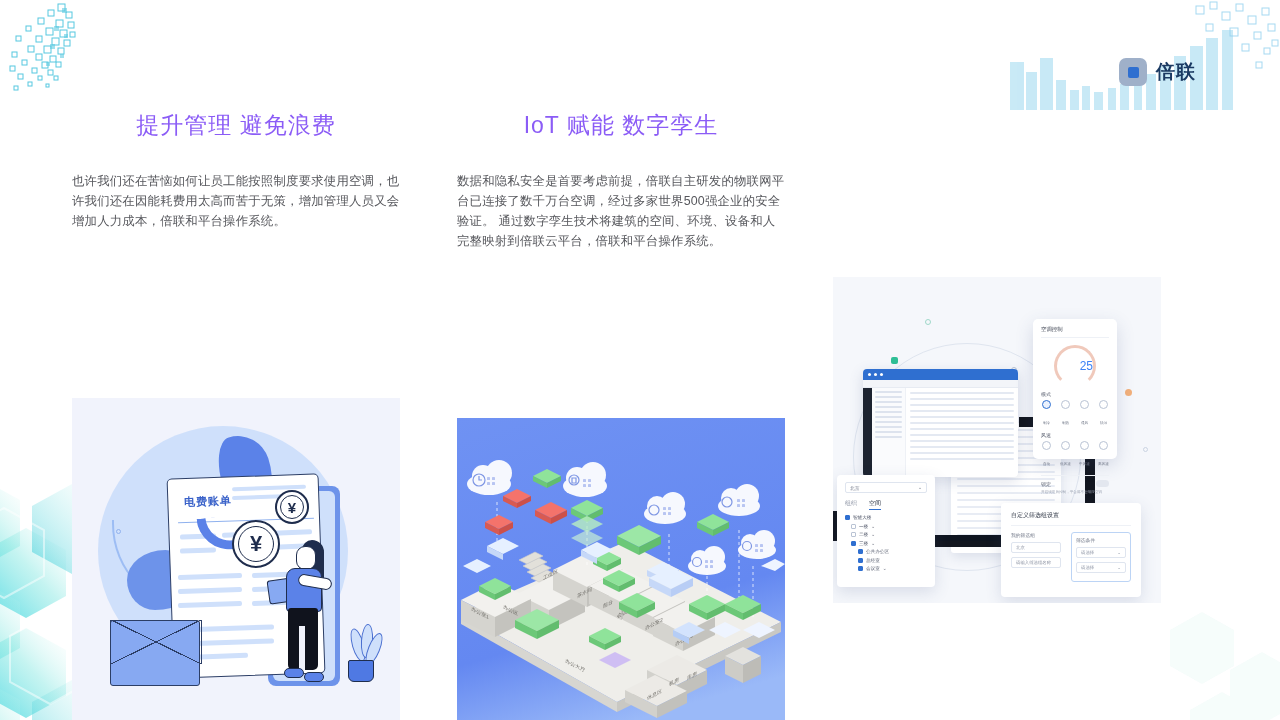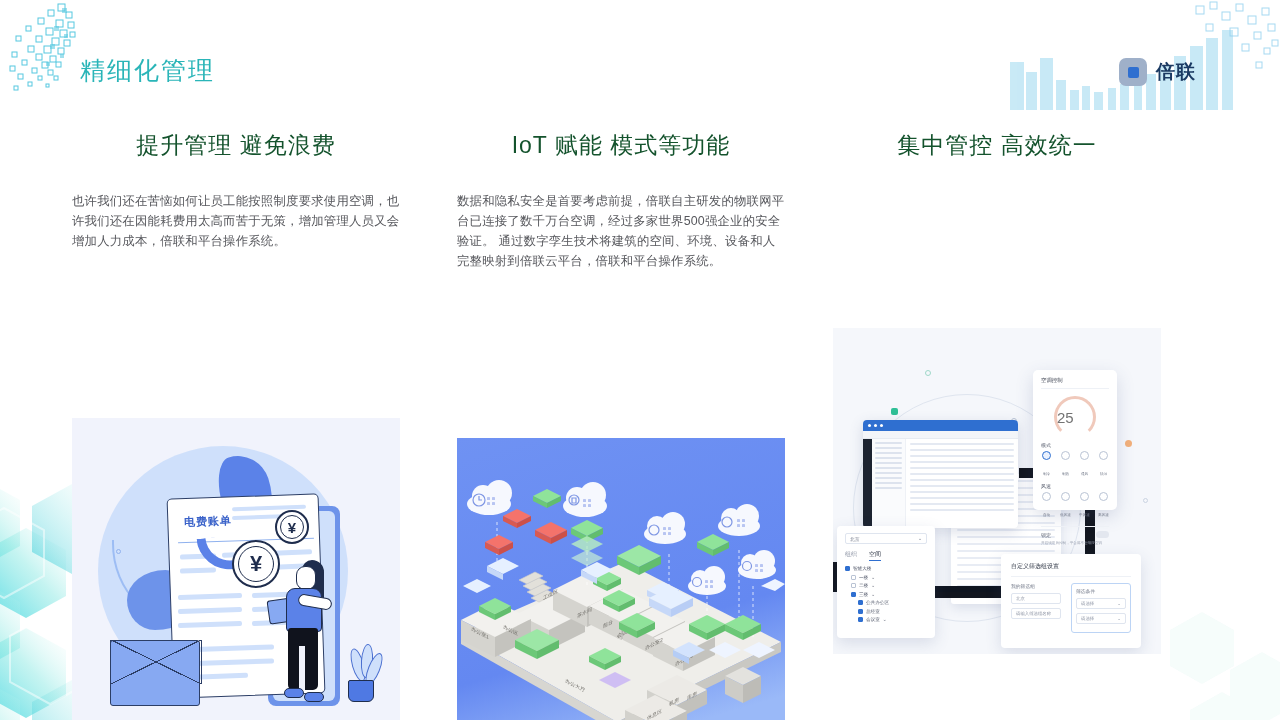--- a/index.html
+++ b/index.html
@@ -54,23 +54,23 @@
     position: absolute; top: 110px; left: 0; right: 0;
     display: flex; justify-content: flex-start;
   }
   .col { position: absolute; top: 0; width: 328px; }
   .col-1 { left: 72px; }
   .col-2 { left: 457px; }
   .col-3 { left: 833px; }
 
   .col-heading {
     text-align: center;
-    font-size: 23px; font-weight: 400; color: #14532d;
+    font-size: 23px; font-weight: 400; color: #8b5cf6;
     letter-spacing: 1px; white-space: nowrap;
-    margin-top: 20px;
+    margin-top: 0;
   }
   .col-body {
     margin-top: 30px;
     font-size: 12.4px; line-height: 1.62; color: #56575c;
     text-align: left; letter-spacing: .2px;
   }
   .col-3 .col-body { letter-spacing: .45px; }
 
   .col-figure {
     position: absolute; top: 167px; left: 0;
@@ -238,22 +238,22 @@
   .f3-blue-bar { position: absolute; left: 152px; top: 108px; width: 22px; height: 96px; background: #9bc0fb; opacity: .9; }
   .f3-ac {
     position: absolute; left: 200px; top: 42px; width: 84px; height: 140px;
     background: #fff; border-radius: 5px; box-shadow: 0 6px 18px rgba(60,80,130,.18);
     padding: 7px 8px;
   }
   .f3-ac-title { font-size: 5.4px; color: #3c4250; border-bottom: 1px solid #eef1f6; padding-bottom: 4px; }
   .f3-gauge {
     margin: 7px auto 3px; width: 42px; height: 42px; border-radius: 50%;
     border: 3px solid #f0c9bb; border-bottom-color: transparent;
-    display: flex; align-items: center; justify-content: flex-start;
-    font-size: 15px; color: #737373; position: relative;
+    display: flex; align-items: center; justify-content: flex-end;
+    font-size: 12px; color: #3b82f6; position: relative;
   }
   .f3-sec-label { font-size: 5px; color: #5a6070; margin-top: 4px; }
   .f3-icon-row { display: flex; justify-content: space-between; margin-top: 3px; }
   .f3-ic { width: 11px; text-align: center; }
   .f3-ic i {
     display: block; margin: 0 auto 1px; width: 9px; height: 9px; border-radius: 50%;
     border: 1px solid #b9c3d4;
   }
   .f3-ic.on i { border-color: #2f6fd0; background: #eaf1fd; }
   .f3-ic b { font-size: 3.6px; font-weight: 400; color: #737a8a; }
@@ -415,21 +415,20 @@
   <svg class="deco-bottom-right" viewBox="0 0 260 210">
     <g fill="#eaf9f6" opacity=".85">
       <polygon points="120,60 152,42 184,60 184,96 152,114 120,96"></polygon>
       <polygon points="180,100 212,82 244,100 244,136 212,154 180,136"></polygon>
       <polygon points="140,140 172,122 204,140 204,176 172,194 140,176"></polygon>
     </g>
   </svg>
 </div>
 
 <div class="header">
-  <div class="page-title">精细化管理</div>
   <div class="brand">
     <span class="brand-mark">
         <i></i>
       </span>
     <span class="brand-name">倍联</span>
   </div>
 </div>
 
 <div class="columns">
 
@@ -482,21 +481,21 @@
       <div class="f1-envelope"></div>
 
       <div class="f1-leaf a"></div>
       <div class="f1-leaf b"></div>
       <div class="f1-leaf c"></div>
       <div class="f1-plant-pot"></div>
     </div>
   </div>
 
   <div class="col col-2">
-    <div class="col-heading">IoT 赋能  模式等功能</div>
+    <div class="col-heading">IoT 赋能  数字孪生</div>
     <div class="col-body">数据和隐私安全是首要考虑前提，倍联自主研发的物联网平台已连接了数千万台空调，经过多家世界500强企业的安全验证。 通过数字孪生技术将建筑的空间、环境、设备和人完整映射到倍联云平台，倍联和平台操作系统。</div>
 
     <div class="col-figure fig2">
       <svg class="iso" viewBox="0 0 328 326">
         <defs>
           <linearGradient id="skyg" x1="0" y1="0" x2="0.3" y2="1">
             <stop offset="0%" stop-color="#6f92f3"></stop>
               <stop offset="70%" stop-color="#6488f1"></stop>
             <stop offset="100%" stop-color="#9ab9f8"></stop>
           </linearGradient>
@@ -758,21 +757,20 @@
           <circle cx="197" cy="92" r="5"></circle>
           <circle cx="270" cy="84" r="5"></circle>
           <circle cx="240" cy="144" r="4.5"></circle>
           <circle cx="290" cy="128" r="4.5"></circle>
         </g>
       </svg>
     </div>
   </div>
 
   <div class="col col-3">
-    <div class="col-heading">集中管控  高效统一</div>
 
     <div class="col-figure fig3">
       <div class="f3-circle"></div>
       <div class="f3-dot" style="left:92px;top:42px;width:6px;height:6px;border:1px solid #9fd8c9;"></div>
       <div class="f3-dot" style="left:58px;top:80px;width:7px;height:7px;background:#2fbf96;border-radius:2px;"></div>
       <div class="f3-dot" style="left:178px;top:90px;width:6px;height:6px;border:1px solid #b9c3d4;"></div>
       <div class="f3-dot" style="left:292px;top:112px;width:7px;height:7px;background:#f2b07a;"></div>
       <div class="f3-dot" style="left:310px;top:170px;width:5px;height:5px;border:1px solid #cbd4e2;"></div>
 
       <div class="f3-blue-bar"></div>

